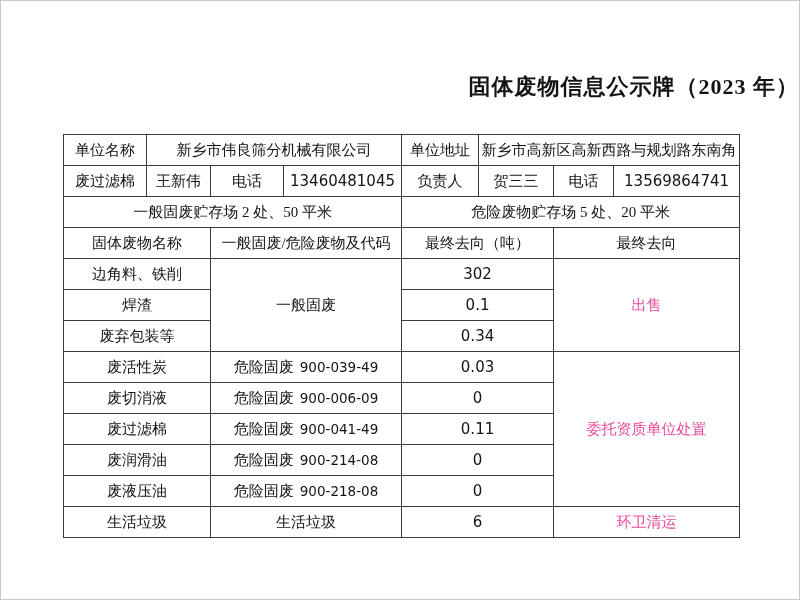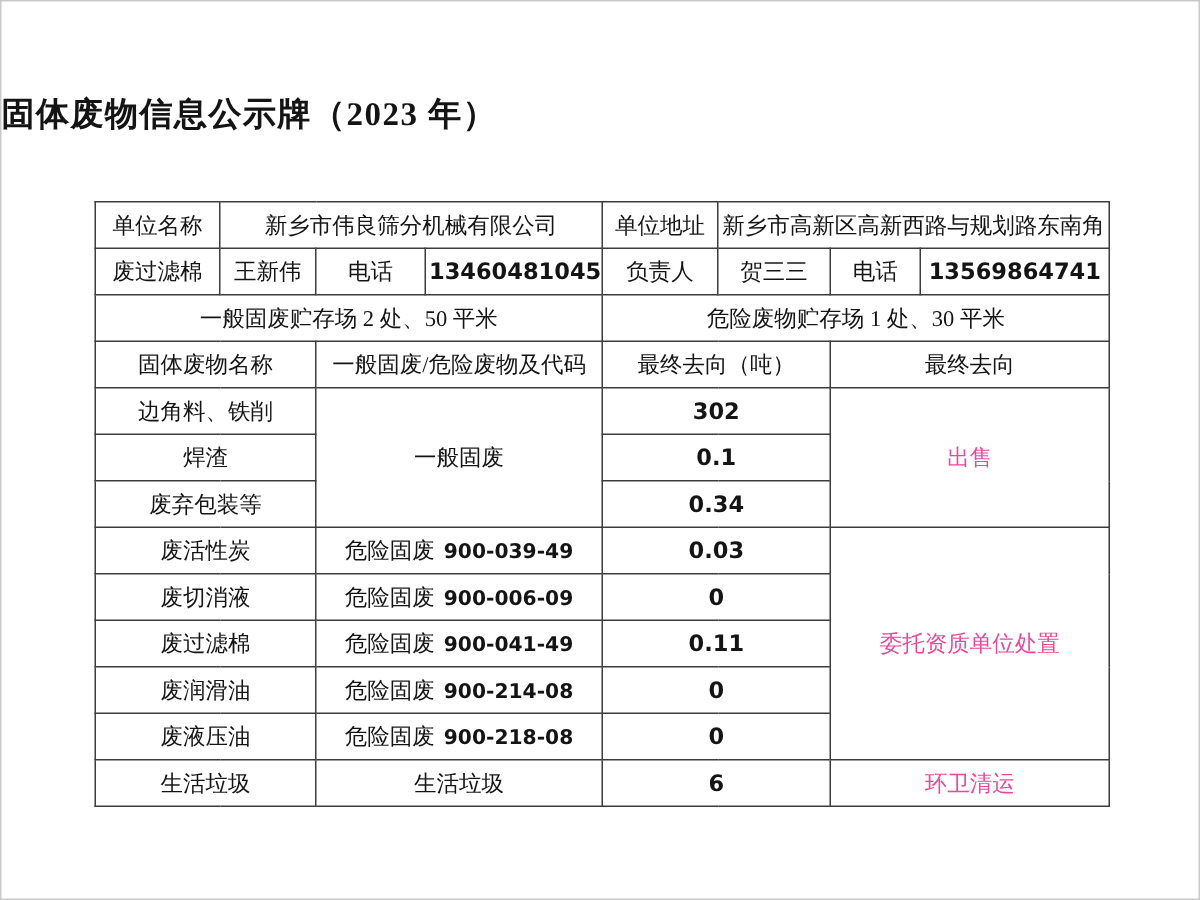--- a/index.html
+++ b/index.html
@@ -9,24 +9,24 @@
     height: 600px;
     box-sizing: border-box;
     background: #ffffff;
     border: 1px solid #c9c9c9;
     font-family: "Liberation Serif", "DejaVu Serif", serif;
     color: #141414;
     overflow: hidden;
   }
   .doc-title {
     position: absolute;
-    top: 60px;
+    top: 71px;
     left: 0;
     width: 100%;
-    text-align: left;
+    text-align: right;
     font-size: 22px;
     font-weight: bold;
     letter-spacing: 1px;
   }
   table.notice {
     position: absolute;
     left: 62px;
     top: 133px;
     width: 676px;
     border-collapse: collapse;
@@ -37,21 +37,21 @@
     height: 30px;
     text-align: center;
     vertical-align: middle;
     font-size: 15px;
     padding: 0 2px;
     overflow: hidden;
     white-space: nowrap;
   }
   .num {
     font-family: "DejaVu Sans", "Liberation Sans", sans-serif;
-    font-weight: bold;
+    font-weight: normal;
     font-size: 13.5px;
   }
   .code-num { margin-left: 6px; }
   .blue { color: #ec4899; }
 </style>
 </head>
 <body>
 
 <div class="page">
 
@@ -83,21 +83,21 @@
       <td>电话</td>
       <td class="num">13460481045</td>
       <td>负责人</td>
       <td>贺三三</td>
       <td>电话</td>
       <td class="num">13569864741</td>
     </tr>
 
     <tr>
       <td colspan="4">一般固废贮存场 2 处、50 平米</td>
-      <td colspan="4">危险废物贮存场 1 处、30 平米</td>
+      <td colspan="4">危险废物贮存场 5 处、20 平米</td>
     </tr>
 
     <tr>
       <td colspan="2">固体废物名称</td>
       <td colspan="2">一般固废/危险废物及代码</td>
       <td colspan="2">最终去向（吨）</td>
       <td colspan="2">最终去向</td>
     </tr>
 
     <tr>

